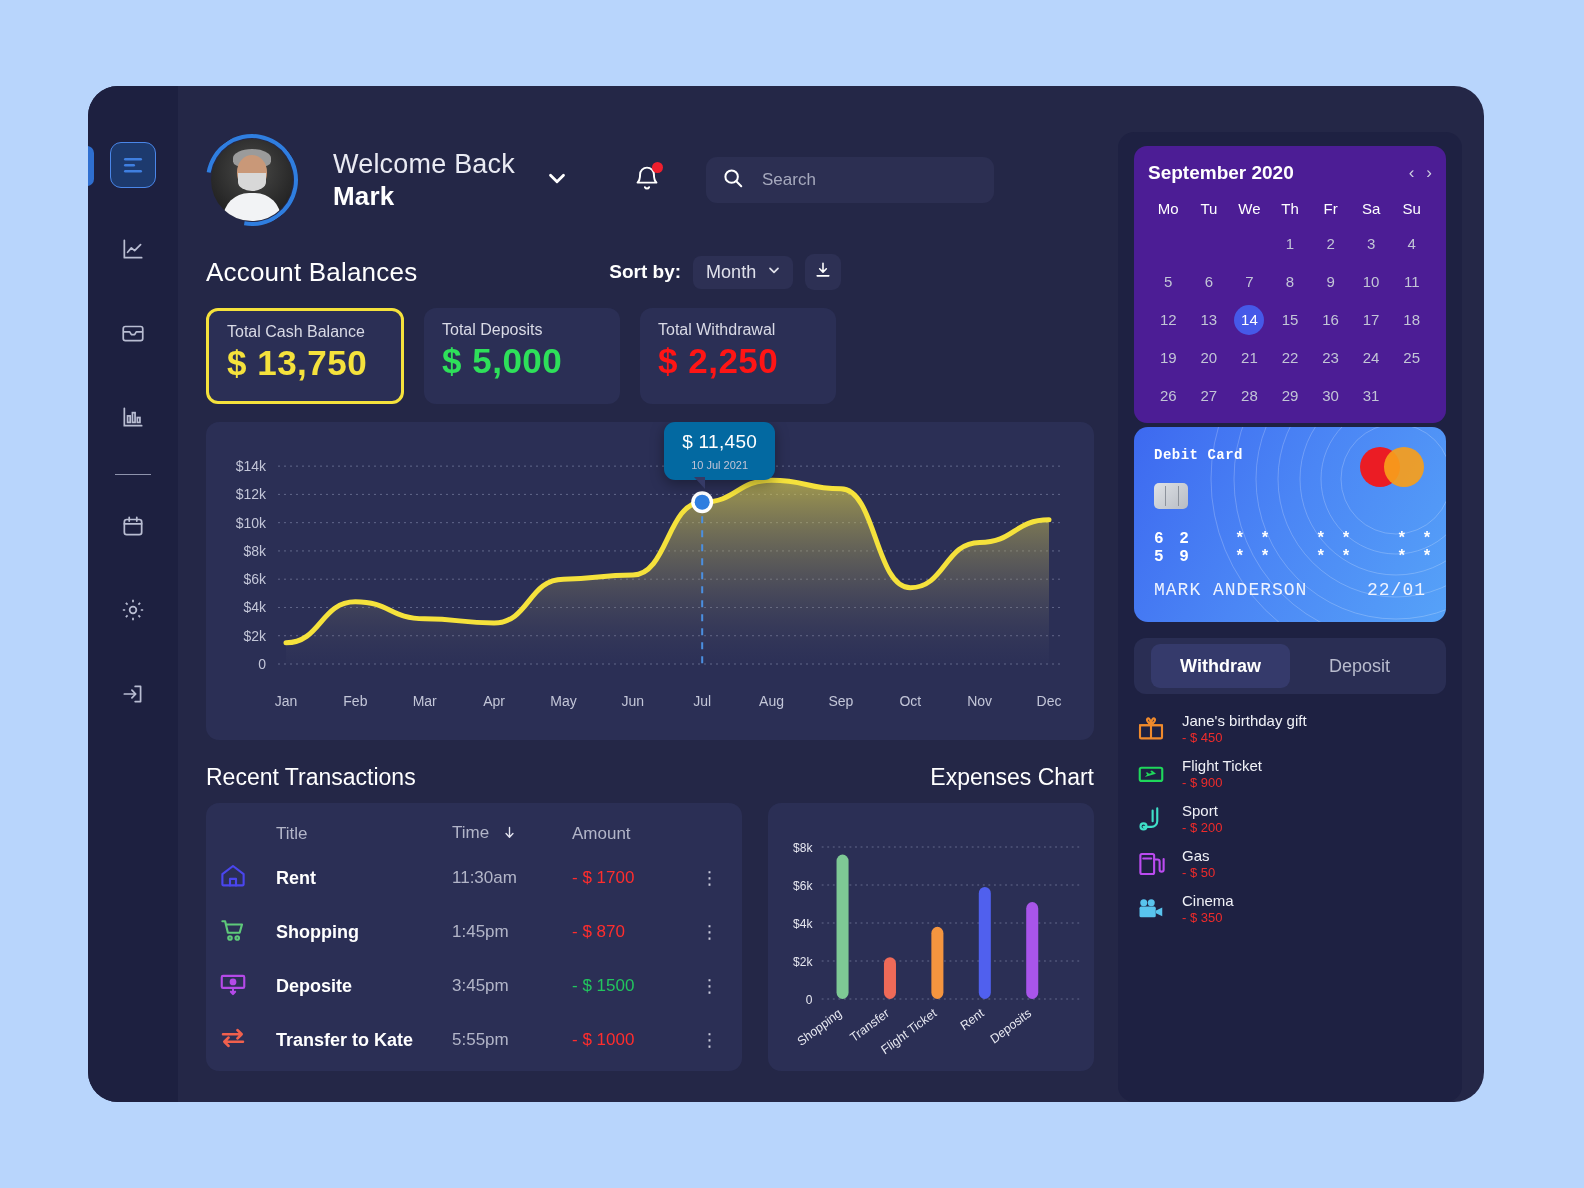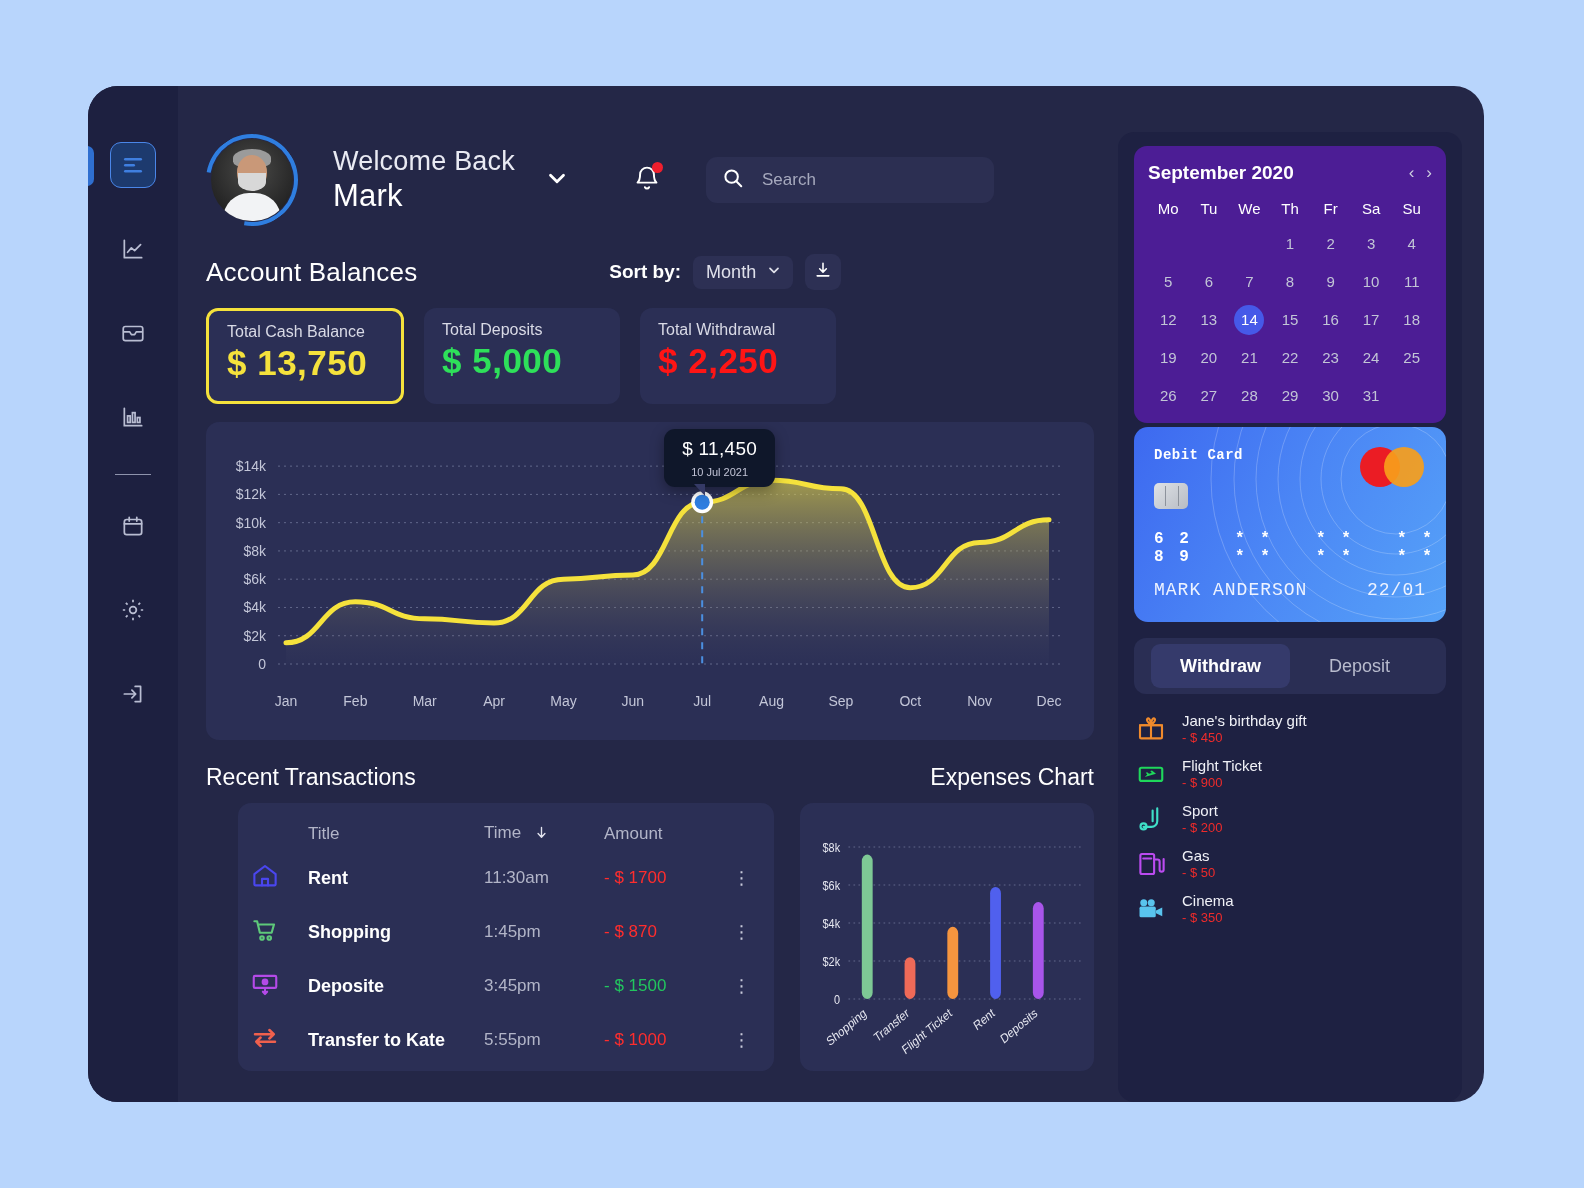--- a/index.html
+++ b/index.html
@@ -100,21 +100,21 @@
     border-radius: 0 0 50% 50%;
     background: #d8d8d8;
   }
   .avatar .body {
     position:absolute; left: 12px; bottom: -6px; width: 58px; height: 34px;
     border-radius: 26px 26px 0 0;
     background: #f2f3f5;
   }
   .welcome { margin-left: 32px; line-height: 1.18; }
   .welcome .l1 { font-size: 27px; color: #e9eaf3; font-weight: 400; letter-spacing:.2px;}
-  .welcome .l2 { font-size: 31px; color: #ffffff; font-weight: 400; letter-spacing:.2px;}
+  .welcome .l2 { font-size: 26px; color: #ffffff; font-weight: 700; letter-spacing:.2px;}
   .chev-down { margin-left: 26px; color: #fff; display:flex; align-items:center;}
   .bell-wrap { margin-left: 60px; position: relative; color: #fff; }
   .bell-dot {
     position:absolute; right: -2px; top: -1px;
     width: 11px; height: 11px; border-radius: 50%; background: #ef1f2e;
   }
   .searchbar {
     margin-left: 42px;
     width: 288px; height: 46px;
     background: #2c2f52;
@@ -167,42 +167,40 @@
     margin-top: 18px;
     background: #2b2f55;
     border-radius: 13px;
     height: 318px;
     position: relative;
     overflow: hidden;
   }
   .chart-card svg { display:block; }
   .tooltip {
     position: absolute;
-    background: #0f172a;
+    background: #0369a1;
     border-radius: 11px;
     padding: 9px 18px 9px 18px;
     text-align:center;
     box-shadow: 0 4px 14px rgba(0,0,0,.35);
-    margin-top: 7px;
   }
   .tooltip .v { font-size: 19px; color:#fff; font-weight: 500; letter-spacing:.3px;}
   .tooltip .d { font-size: 11px; color:#c2c4d6; margin-top: 6px; }
   .tooltip .tail {
     position:absolute; left: 30px; bottom:-9px;
     width:0;height:0;border-left:11px solid transparent;border-right:0px solid transparent;
     border-top:12px solid #353a66;
   }
   
   .bottom-row { display:flex; gap: 26px; margin-top: 24px; }
   .bl-title { font-size: 23px; color:#fff; font-weight: 500; margin-bottom: 12px; }
   .txn-card {
     background: #2b2f55; border-radius: 13px;
     padding: 14px 12px 20px 12px;
     height: 268px;
-    margin-left: 32px;
   }
   .txn-head, .txn-row { display:flex; align-items:center; }
   .txn-head { height: 34px; color:#b2b5c8; font-size: 17px; }
   .c-icon { width: 58px; flex:0 0 58px; }
   .c-title { width: 176px; flex:0 0 176px; }
   .c-time  { width: 120px; flex:0 0 120px; }
   .c-amt   { width: 118px; flex:0 0 118px; }
   .c-menu  { width: 40px; flex:0 0 40px; text-align:center; }
   .txn-row { height: 54px; }
   .txn-row .c-title { color:#fff; font-weight:700; font-size:18px; }
@@ -669,21 +667,21 @@
             <circle cx="210" cy="112" r="185"></circle>
           </g>
         </svg>
         <div class="debit-label">Debit Card</div>
         <div class="chip"></div>
         <div class="mc">
             <div class="c1"></div>
             <div class="c2"></div>
           </div>
         <div class="digits">
-          <span>6 2 8 9</span>
+          <span>6 2 5 9</span>
           <span>* * * *</span>
           <span>* * * *</span>
           <span>* * * *</span>
         </div>
         <div class="card-bottom">
           <span>MARK ANDERSON</span>
           <span>22/01</span>
         </div>
       </div>
 

